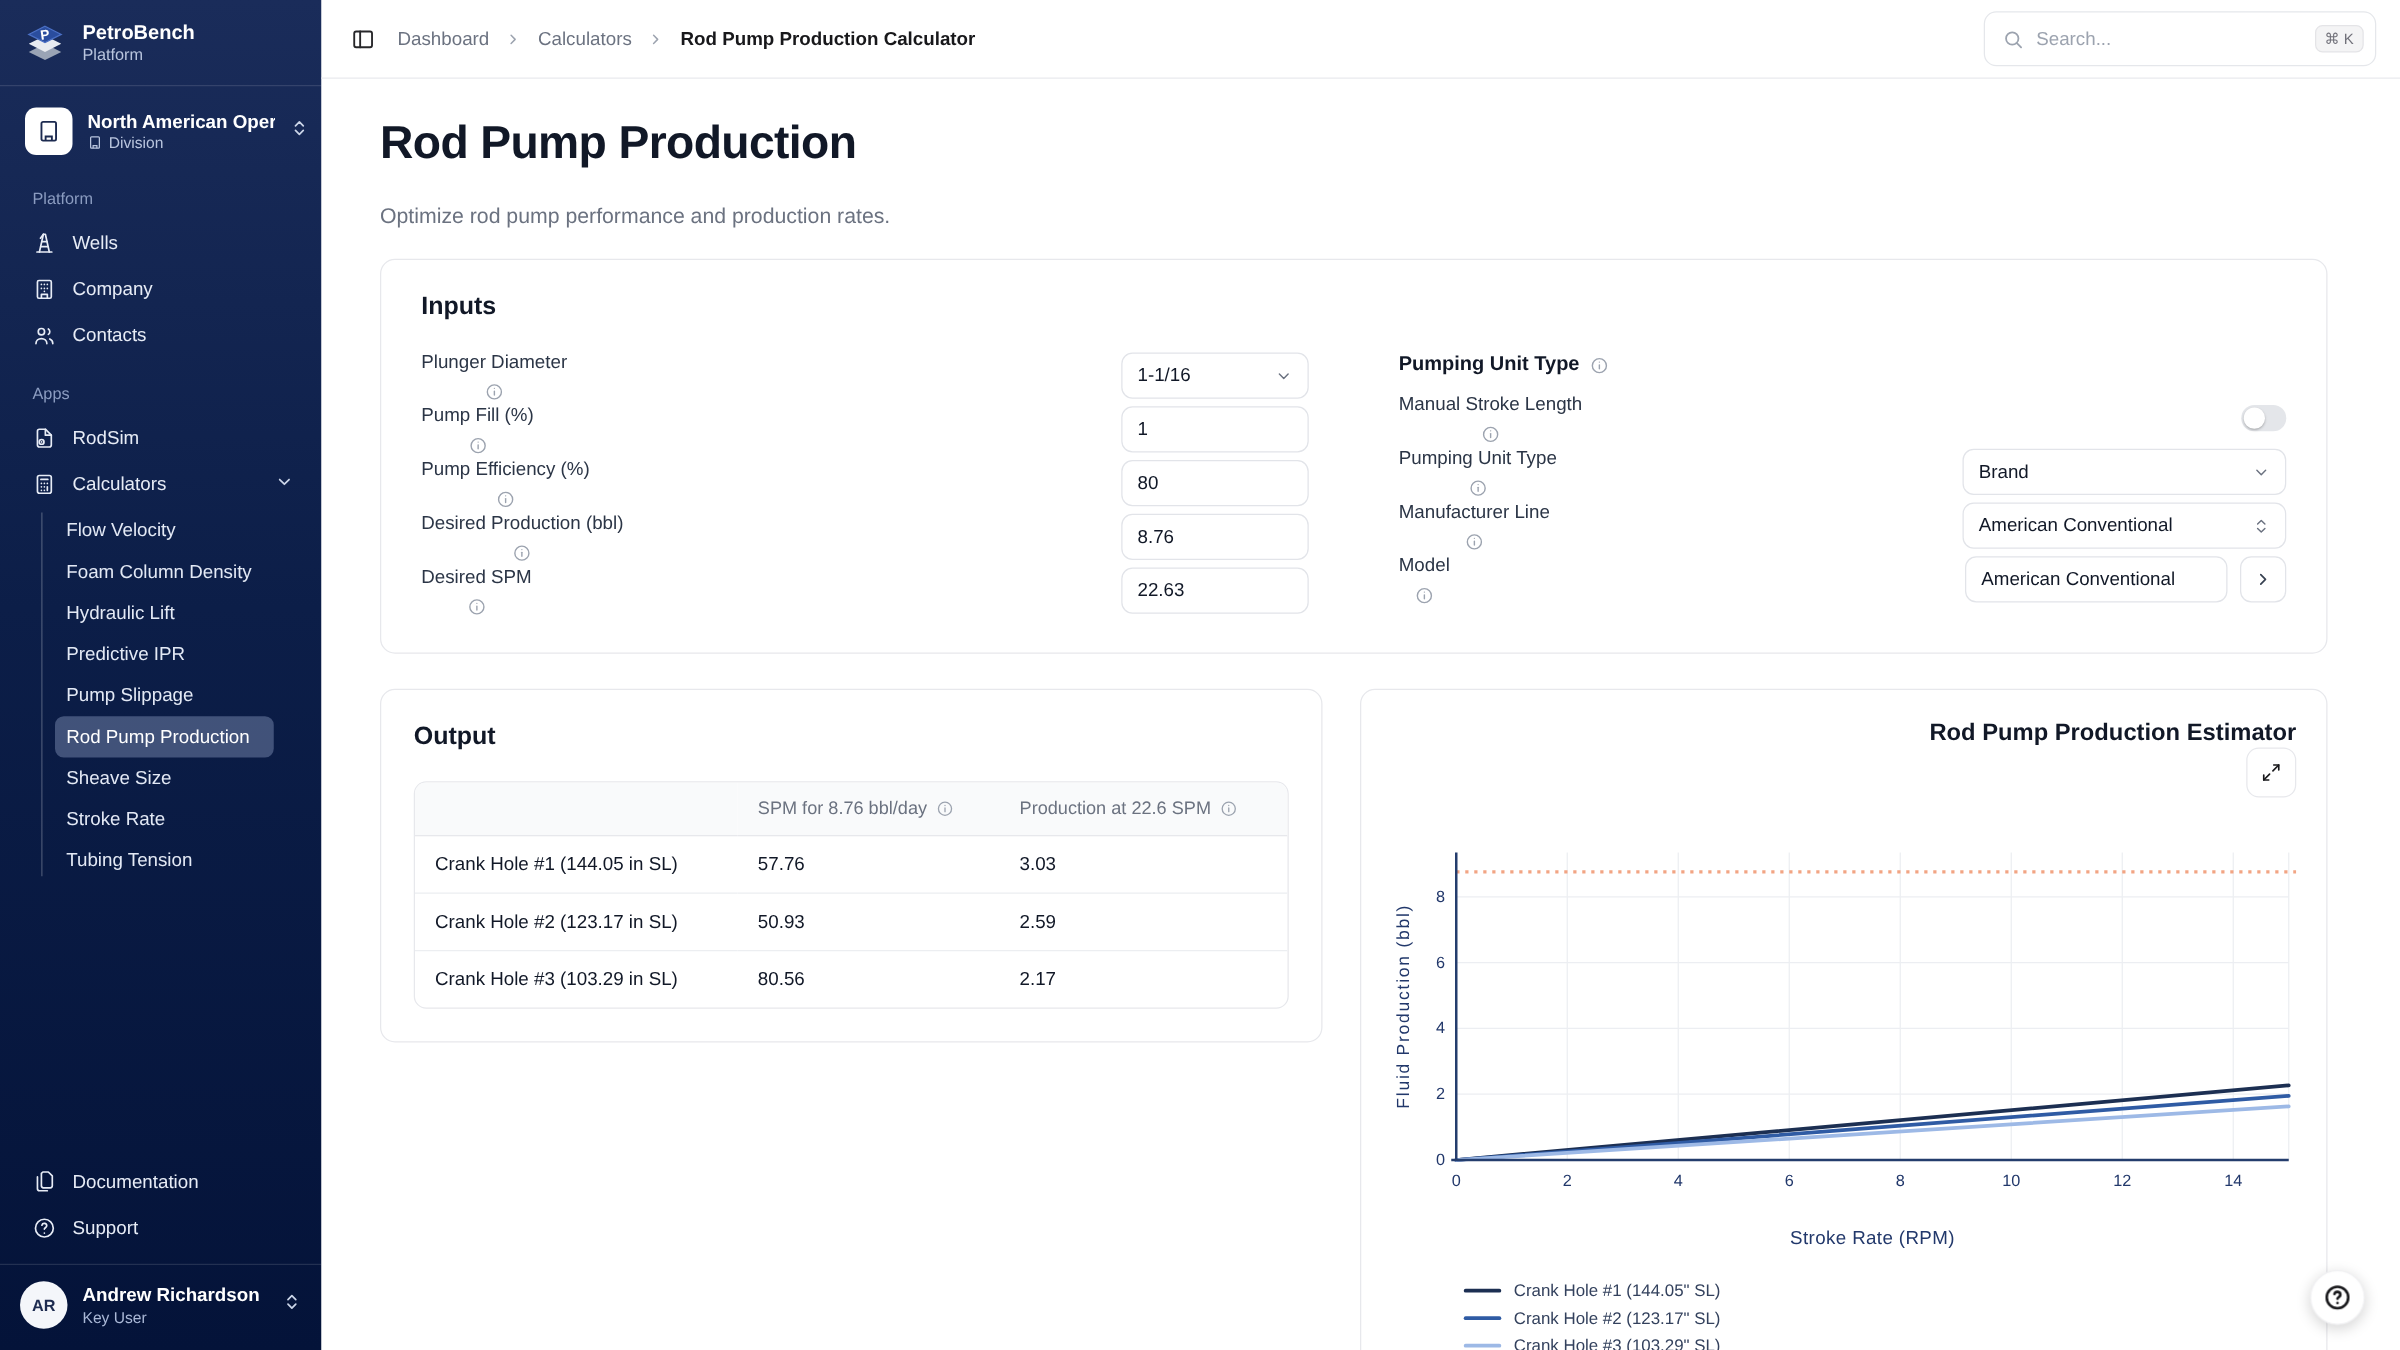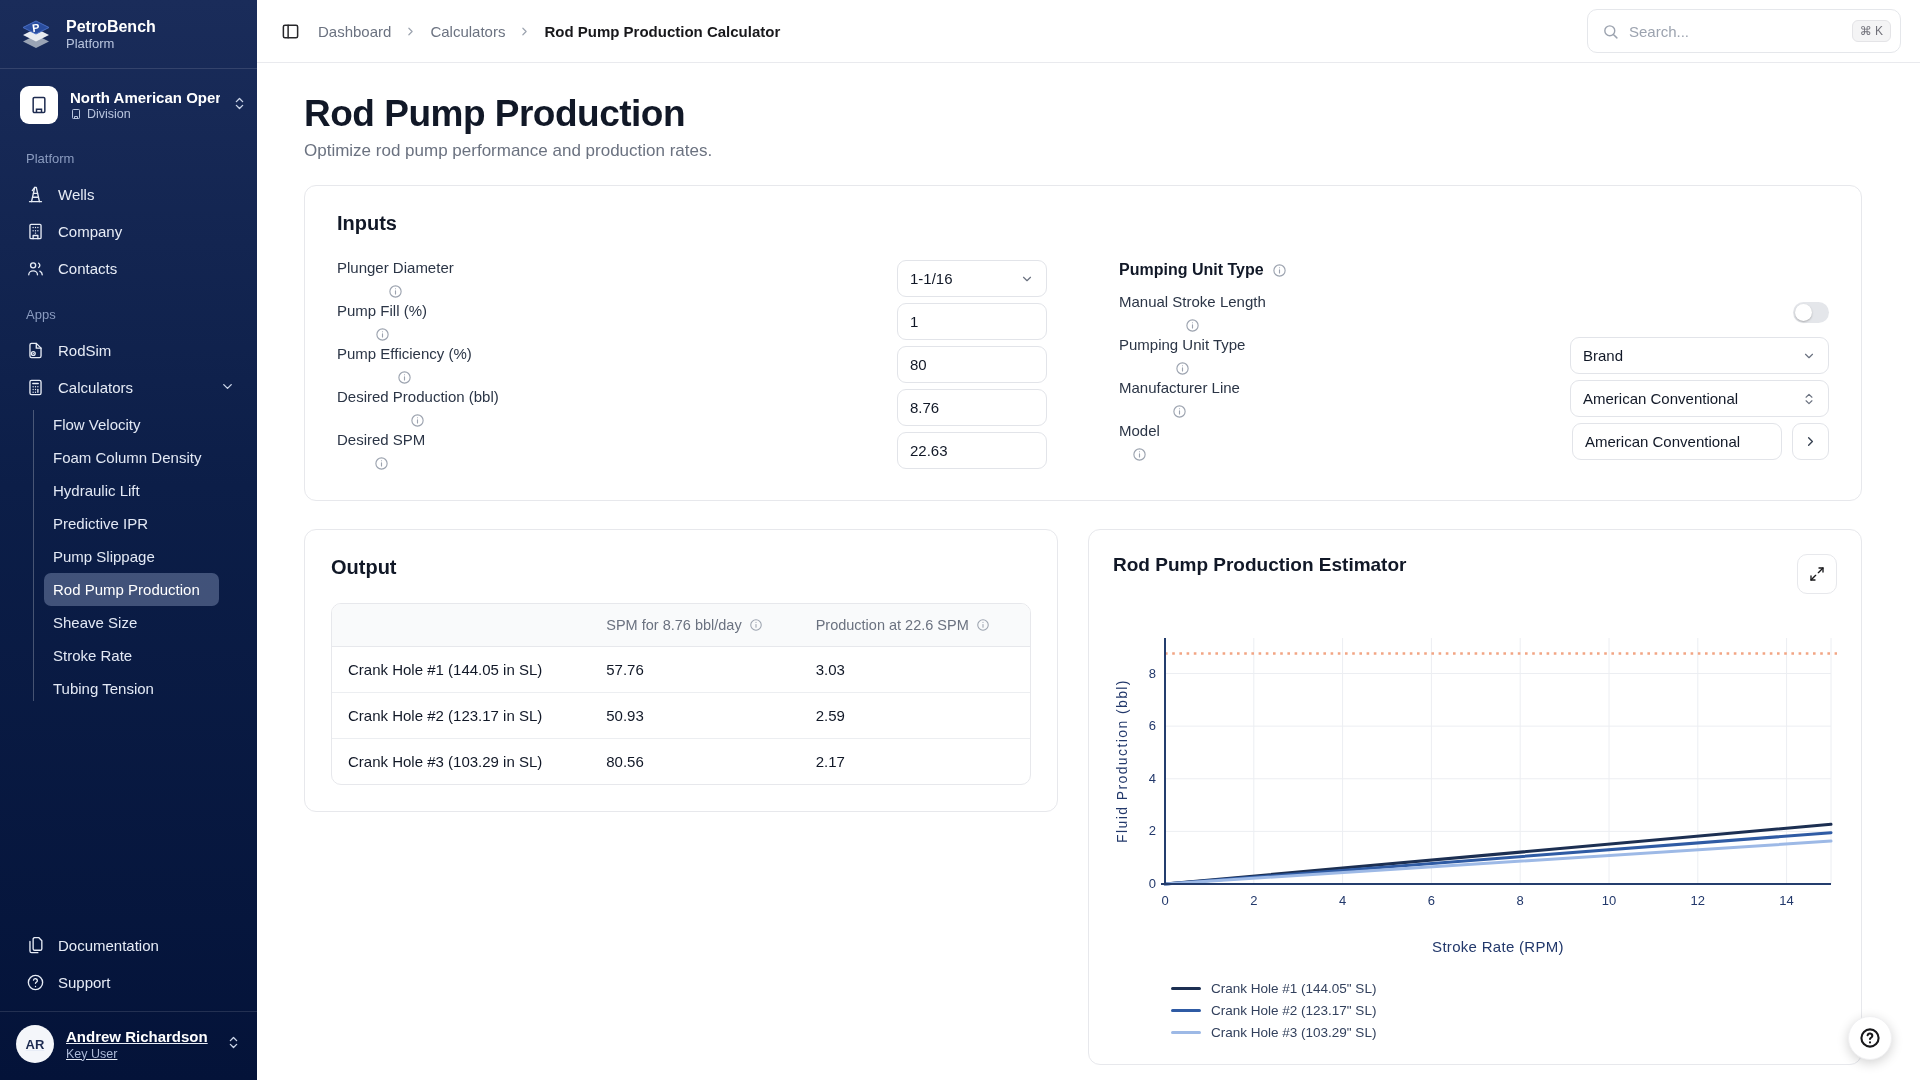--- a/index.html
+++ b/index.html
@@ -22,41 +22,41 @@
   .nav-item{display:flex;align-items:center;gap:13px;height:37px;padding:0 22px 0 26px;font-size:15px;color:#e7ecf6;cursor:pointer;}
   .nav-item svg{flex:none;}
   .chev-end{margin-left:auto;color:#cbd5e8;}
   .sublist{position:relative;padding:2px 0 4px;}
   .guide{position:absolute;left:33px;top:4px;bottom:8px;width:1px;background:rgba(255,255,255,.25);}
   .sub-item{margin:0 38px 0 44px;height:33px;display:flex;align-items:center;padding-left:9px;border-radius:7px;
             font-size:15px;color:#e3e9f5;cursor:pointer;white-space:nowrap;}
   .sub-item.active{background:rgba(154,171,207,.38);color:#fff;}
   .sidebar-footer{margin-top:auto;padding-bottom:2px;}
   .sidebar-divider{height:1px;background:rgba(255,255,255,.12);margin-top:10px;}
-  .user-row{display:flex;align-items:center;gap:12px;padding:13px 16px 15px;cursor:pointer;text-decoration:underline;}
+  .user-row{display:flex;align-items:center;gap:12px;padding:13px 16px 15px;cursor:pointer;}
   .avatar{width:38px;height:38px;border-radius:50%;background:#f4f6fa;color:#1d2b50;display:flex;align-items:center;justify-content:center;font-size:13px;font-weight:700;flex:none;}
   .user-name{font-size:15px;font-weight:700;color:#fff;line-height:1.3;}
   .user-role{font-size:12.5px;color:#aab8d6;}
 
   
   .main{flex:1;display:flex;flex-direction:column;min-width:0;}
   header{height:63px;flex:none;display:flex;align-items:center;gap:18px;padding:0 19px 0 24px;border-bottom:1px solid #e9eaee;}
   .panel-btn{color:#27272a;display:flex;cursor:pointer;background:none;border:none;}
   .crumbs{display:flex;align-items:center;gap:13px;font-size:15px;color:#6b7280;}
   .crumb{cursor:pointer;}
   .crumb-sep{color:#9ca3af;display:flex;}
   .crumb-current{color:#18181b;font-weight:600;}
   .searchbox{margin-left:auto;width:314px;height:44px;border:1px solid #e5e7eb;border-radius:10px;display:flex;align-items:center;gap:10px;padding:0 9px 0 14px;color:#9ca3af;background:#fff;}
   .searchbox input{border:0;outline:0;flex:1;min-width:0;font-size:15px;color:#374151;font-family:"Liberation Sans",sans-serif;background:transparent;}
   .searchbox input::placeholder{color:#9ca3af;}
   .kbd{background:#f4f4f5;border:1px solid #e4e4e7;border-radius:6px;padding:3px 7px;font-size:12px;color:#71717a;white-space:nowrap;}
 
   .content{flex:1;overflow:hidden;padding:0 58px 0 47px;}
   h1{margin-top:30px;font-size:37px;font-weight:800;letter-spacing:-.5px;color:#111827;}
-  .subtitle{margin-top:6px;font-size:17px;color:#6b7280;}
+  .subtitle{margin-top:28px;font-size:17px;color:#6b7280;}
 
   .card{background:#fff;border:1px solid #e7e8ec;border-radius:12px;}
   .card-title{font-size:20px;font-weight:700;color:#111827;}
 
   
   .inputs-card{margin-top:24px;padding:26px 32px 28px;}
   .inputs-grid{display:grid;grid-template-columns:1fr 1fr;column-gap:72px;margin-top:22px;}
   .group-title{font-size:16px;font-weight:700;color:#111827;display:flex;align-items:center;gap:8px;height:26px;margin-bottom:8px;}
   .field-row{display:flex;align-items:center;justify-content:space-between;height:43px;}
   .field-label{display:flex;align-items:center;gap:8px;font-size:15px;color:#2b3546;flex-direction:column;}
@@ -78,21 +78,21 @@
   .output-card{padding:26px;}
   .table-wrap{border:1px solid #e7e8ec;border-radius:10px;overflow:hidden;margin-top:24px;}
   table{width:100%;border-collapse:collapse;font-size:15px;}
   thead th{background:#f9fafb;color:#6b7280;font-weight:500;text-align:left;padding:13px 16px;font-size:14.5px;border-bottom:1px solid #e7e8ec;}
   thead th .th-inner{display:flex;align-items:center;gap:7px;}
   tbody td{padding:14px 16px;color:#111827;border-bottom:1px solid #eceef1;}
   tbody tr:last-child td{border-bottom:0;}
   .col1{width:37%;} .col2{width:30%;} .col3{width:33%;}
 
   .chart-card{padding:24px;}
-  .chart-head{display:flex;align-items:flex-start;justify-content:space-between;}
+  .chart-head{display:flex;align-items:flex-end;justify-content:space-between;flex-direction:column;}
   .chart-title{font-size:19px;font-weight:700;color:#111827;}
   .expand-btn{width:40px;height:40px;border:1px solid #e7e8ec;border-radius:10px;background:#fff;display:flex;align-items:center;justify-content:center;color:#18181b;cursor:pointer;}
   #chart-svg{margin-top:34px;display:block;}
   .tick{font-size:13px;fill:#22386b;font-family:"Liberation Sans",sans-serif;}
   .axis-label{font-size:14px;fill:#22386b;letter-spacing:1.4px;font-family:"Liberation Sans",sans-serif;}
   .x-label{margin:10px 0 0 52px;width:666px;text-align:center;font-size:15px;color:#22386b;letter-spacing:.3px;}
   .legend{margin-top:26px;padding-left:58px;display:flex;flex-direction:column;gap:7px;list-style:none;}
   .legend-item{display:flex;align-items:center;gap:10px;font-size:13.5px;color:#33415d;}
   .legend-swatch{width:30px;height:3px;border-radius:2px;flex:none;}
 

